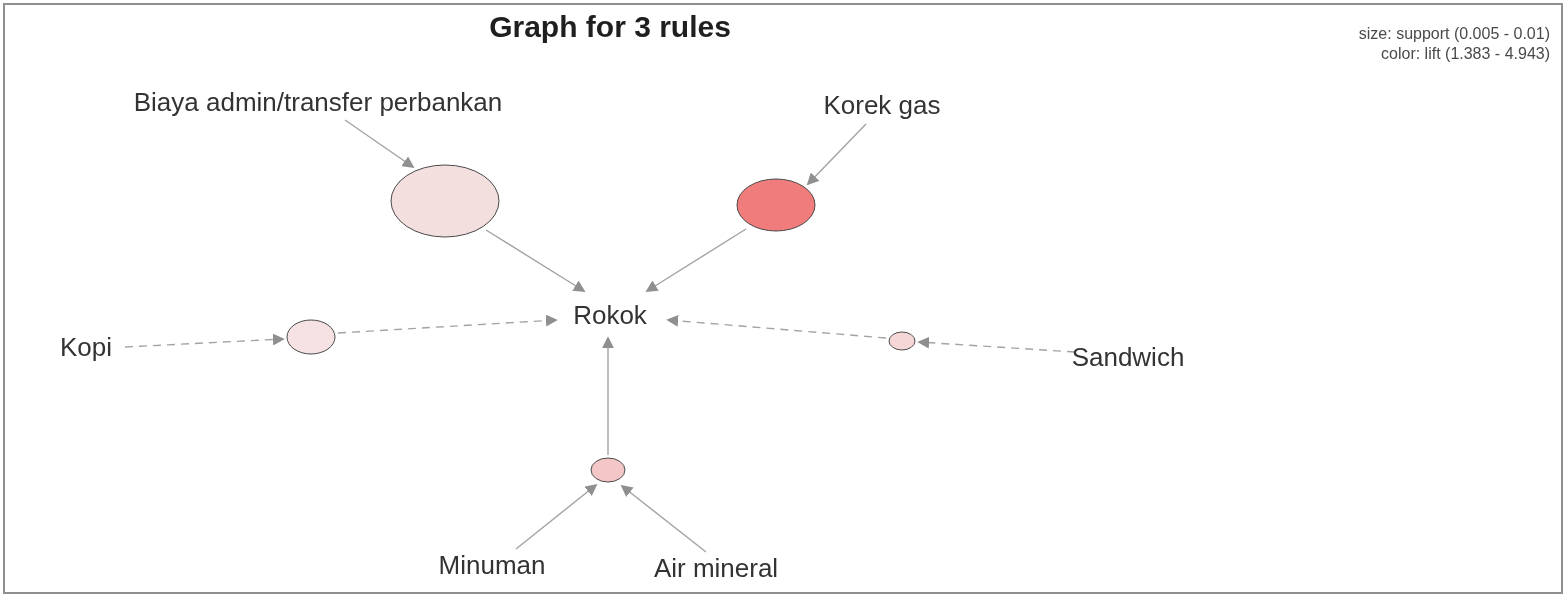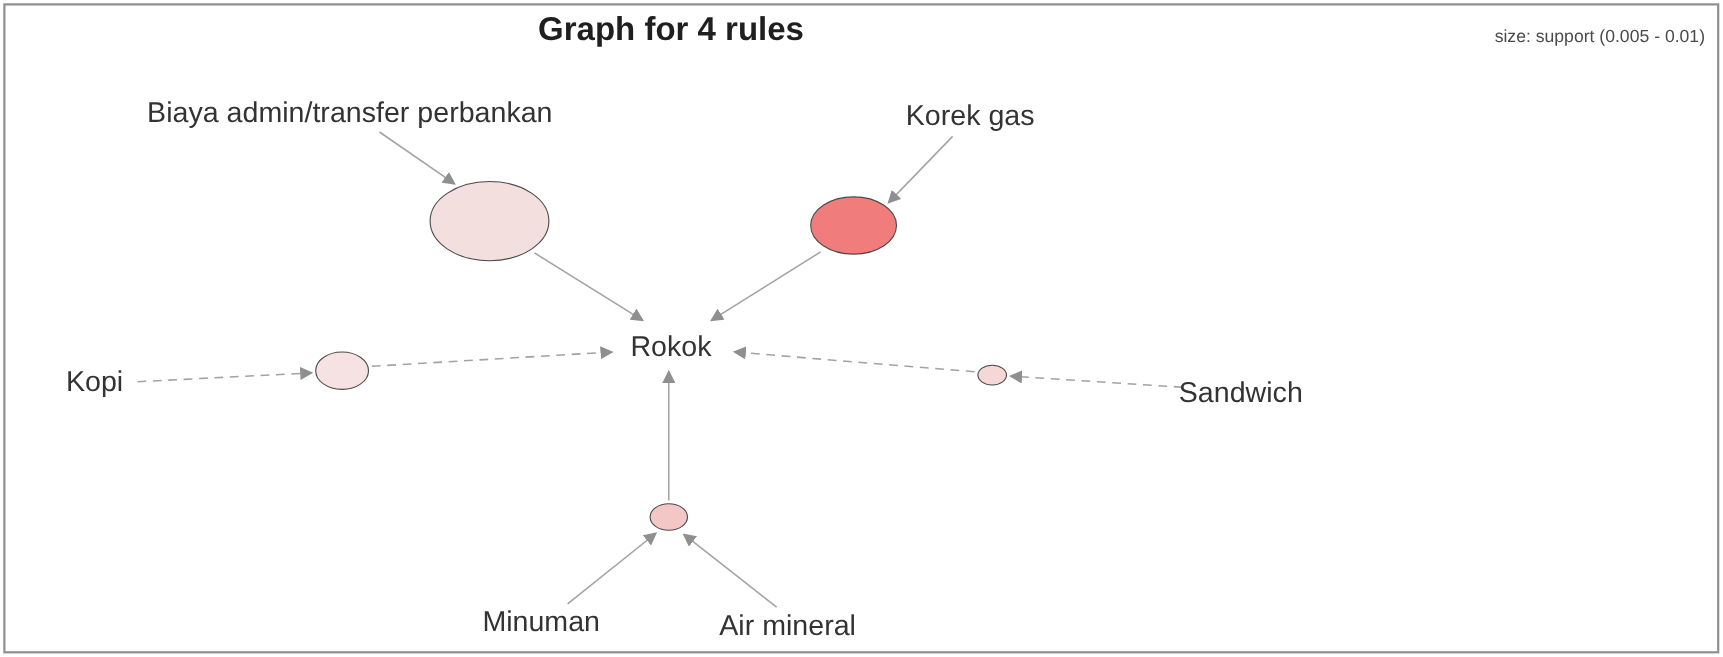--- a/index.html
+++ b/index.html
@@ -43,24 +43,25 @@
     fill:#333333;
     font-family:"Liberation Sans", sans-serif;
     font-size:26px;
   }
 </style>
 </head>
 <body>
 
 <div class="frame"></div>
 
-<div class="chart-title">Graph for 4 rules</div>
+<div class="chart-title">Graph for 3 rules</div>
 
 <div class="legend">
   <div>size: support (0.005 - 0.01)</div>
+  <div>color: lift (1.383 - 4.943)</div>
 </div>
 
 <svg id="graph-svg" class="graph" width="1566" height="597" xmlns="http://www.w3.org/2000/svg">
   <defs>
     <marker id="arrowhead" viewBox="0 0 10 10" refX="8.5" refY="5" markerWidth="8.5" markerHeight="8.5" orient="auto-start-reverse">
       <path d="M0,0 L10,5 L0,10 z" fill="#8f8f8f"></path>
     </marker>
   </defs>
 <line x1="345" y1="120" x2="413" y2="167" stroke="#a3a3a3" stroke-width="1.4" marker-end="url(#arrowhead)"></line>
     <line x1="486" y1="230" x2="584" y2="291" stroke="#a3a3a3" stroke-width="1.4" marker-end="url(#arrowhead)"></line>

